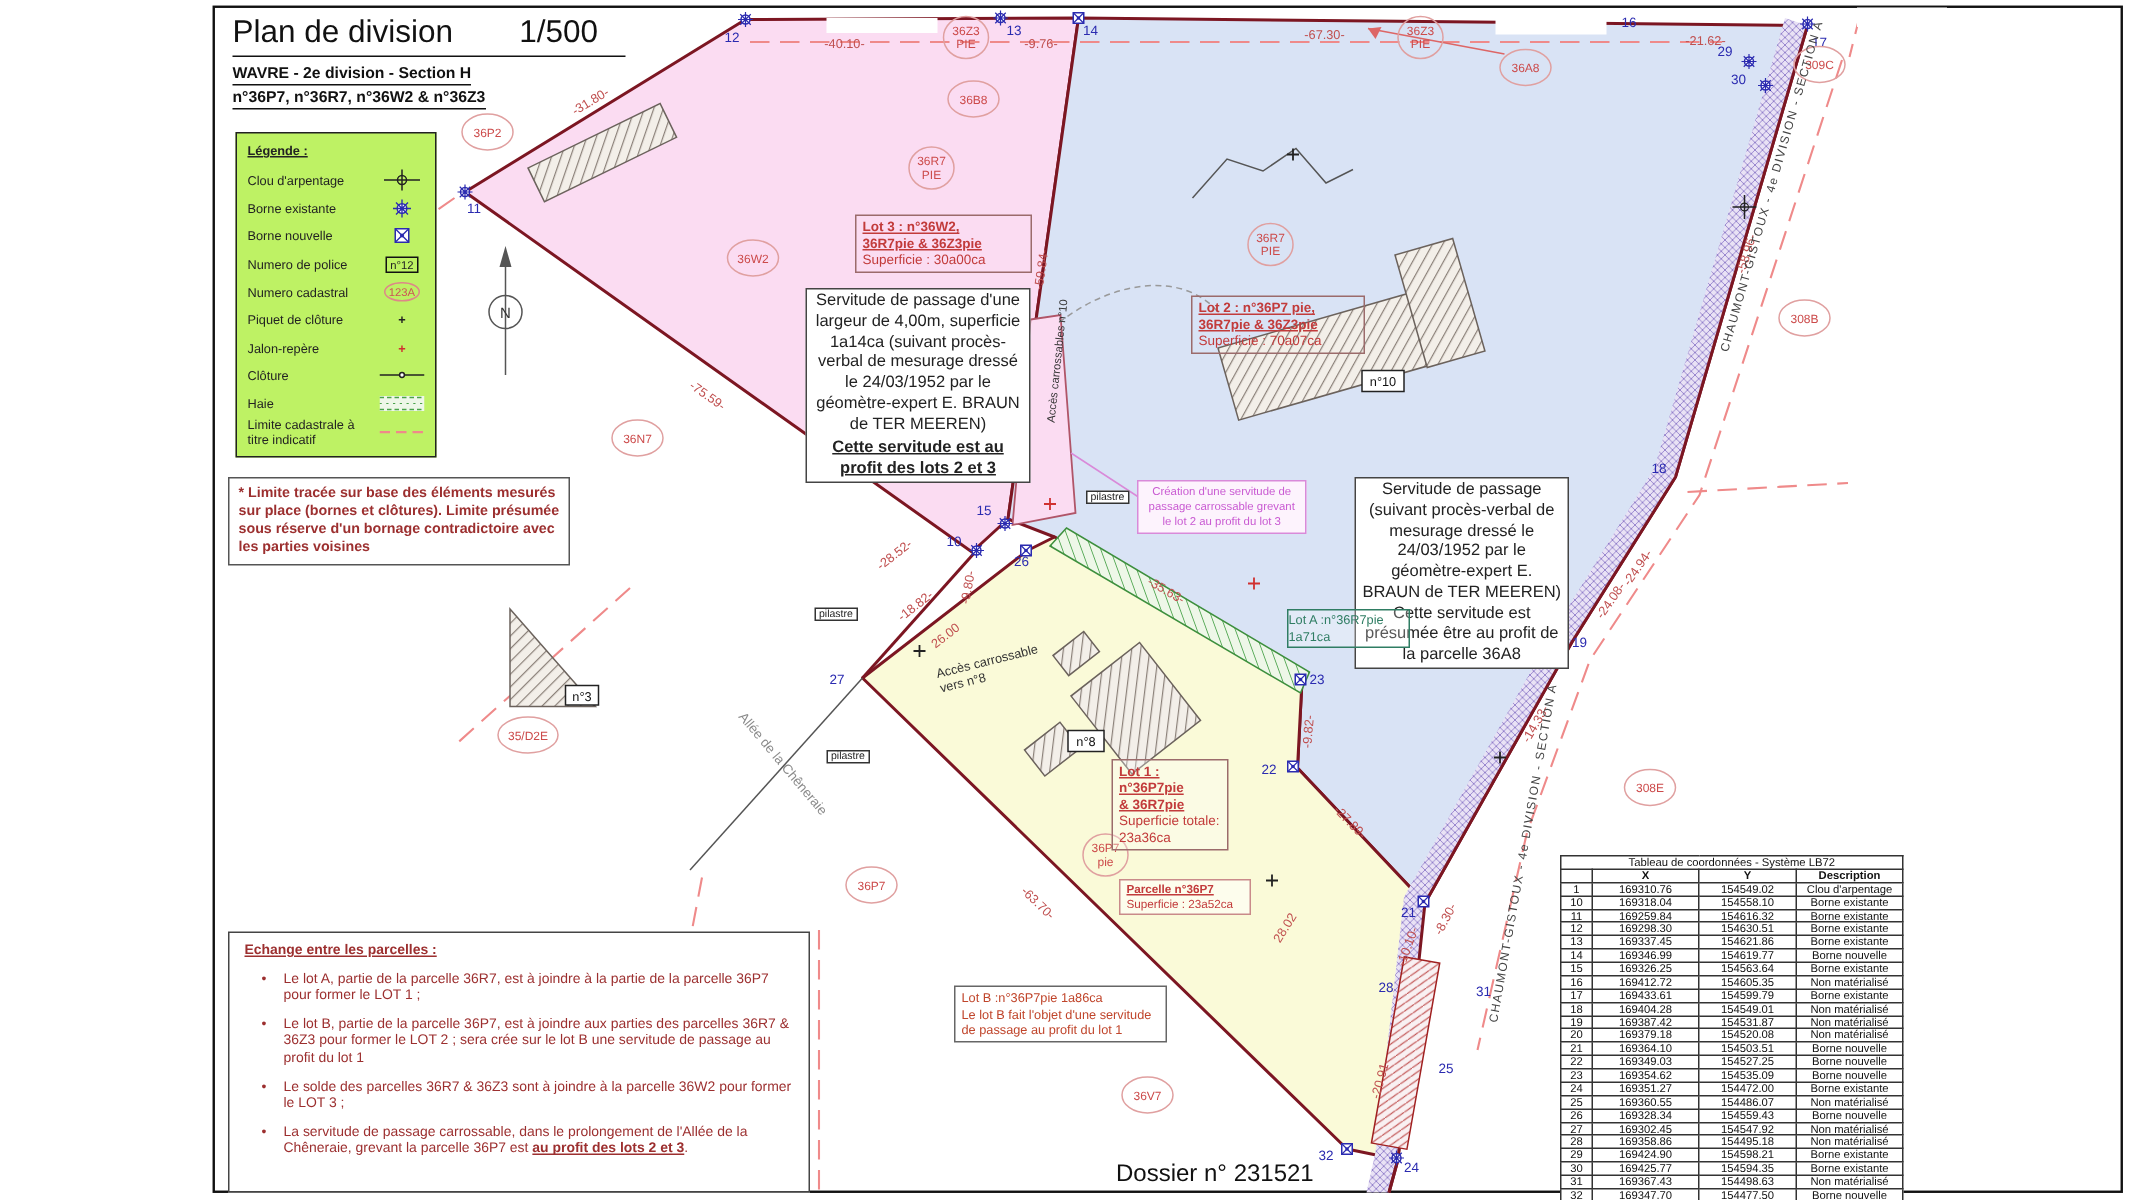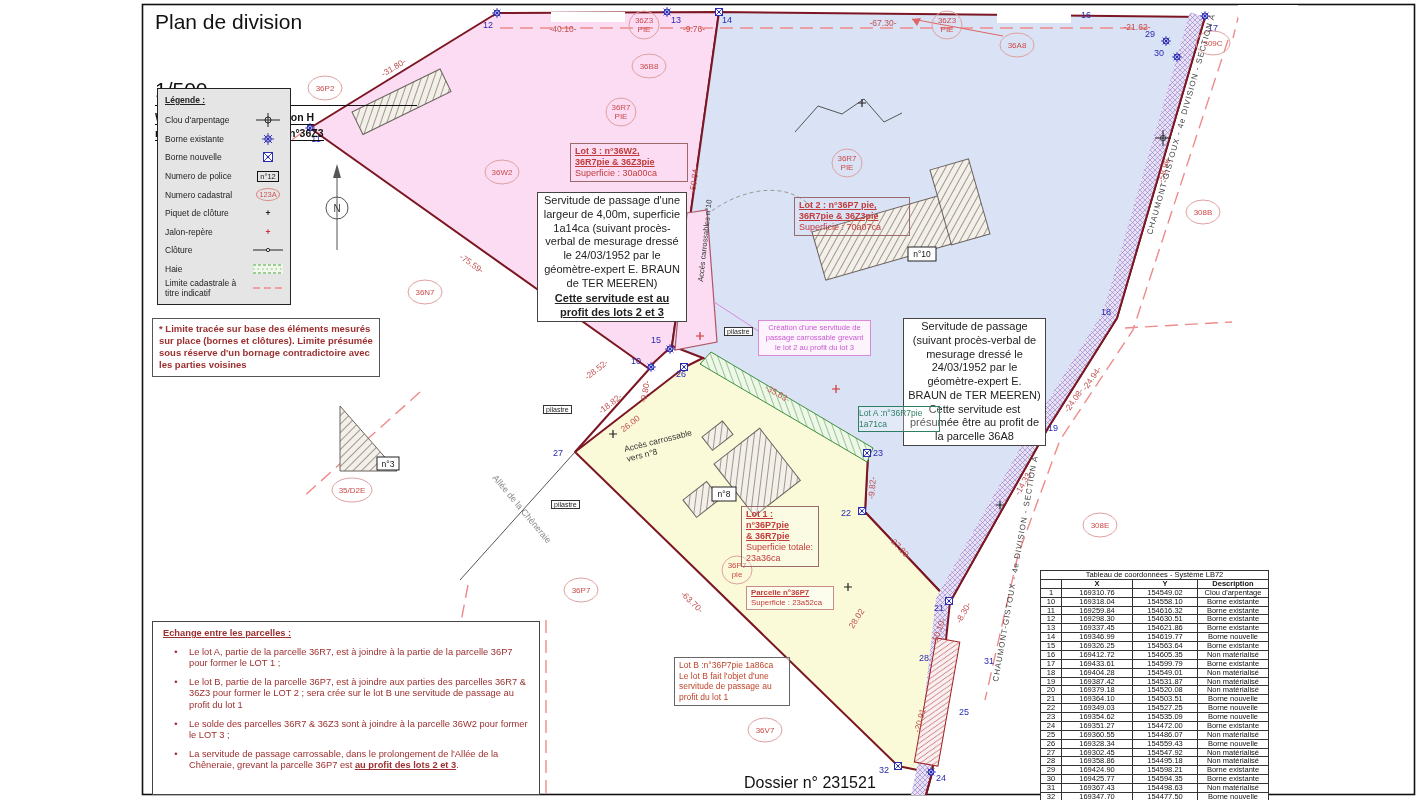--- a/index.html
+++ b/index.html
@@ -15,25 +15,25 @@
   .pol{font-size:8.5px;fill:#111;text-anchor:middle;}
   .road{font-size:8px;fill:#444;letter-spacing:1px;}
   .gray{font-size:9px;fill:#8a8a8a;}
   .small{font-size:7.5px;fill:#333;}
   .north{font-size:10px;fill:#333;text-anchor:middle;}
 
   
   .ov{position:absolute;box-sizing:border-box;}
   .titleblock{color:#111;}
   .t-main{font-size:21px;display:flex;gap:44px;border-bottom:1.5px solid #111;
-          padding-bottom:3px;width:262px;flex-direction:column;}
+          padding-bottom:3px;width:262px;}
   .t-sub{font-size:10.5px;font-weight:600;margin-top:5px;}
   .t-sub span{border-bottom:1px solid #111;padding-bottom:1px;display:inline-block;}
 
-  .legend{background:#e5e5e5;border:1.2px solid #222;padding:6px 7px;font-size:8.5px;color:#222;}
+  .legend{background:#bef264;border:1.2px solid #222;padding:6px 7px;font-size:8.5px;color:#222;}
   .legend .lt{text-decoration:underline;font-weight:600;margin-bottom:6px;}
   .lrow{display:flex;align-items:center;justify-content:space-between;min-height:18.6px;}
   .lrow .lbl{flex:1;padding-right:4px;}
   .lrow .ic{width:30px;display:flex;justify-content:center;align-items:center;}
   .pol-sample{border:1px solid #111;font-size:7.5px;padding:0 2px;text-align:right;}
   .cad-sample{border:1px solid #d88;color:#c55;border-radius:50%;font-size:7.5px;padding:1px 2px;}
   .redplus{color:#d03030;font-weight:700;}
   .blkplus{color:#222;font-weight:700;}
 
   .rednote{border:1.2px solid #555;background:#fff;color:#9c2f2f;font-weight:700;
@@ -481,21 +481,21 @@
 </div>
 
 <div class="ov lotA" style="left:858px;top:406px;width:82px">
   <span>Lot A :n°36R7pie</span><br><span>1a71ca</span>
 </div>
 
 <div class="ov parc" style="left:746px;top:586px;width:88px">
   <span class="u">Parcelle n°36P7</span><span>Superficie : 23a52ca</span>
 </div>
 
-<div class="ov lotB" style="left:674px;top:657px;width:116px">
+<div class="ov lotB" style="left:636px;top:657px;width:142px">
   <span>Lot B :n°36P7pie 1a86ca</span><br><span>Le lot B fait l'objet d'une servitude de passage au profit du lot 1</span>
 </div>
 
 <div class="ov pilastre" style="left:724px;top:327px">pilastre</div>
 <div class="ov pilastre" style="left:543px;top:405px">pilastre</div>
 <div class="ov pilastre" style="left:551px;top:500px">pilastre</div>
 
 <div class="ov dossier" style="left:744px;top:774px">Dossier n° 231521</div>
 
 <table class="ov ctable" style="left:1040px;top:570px">

